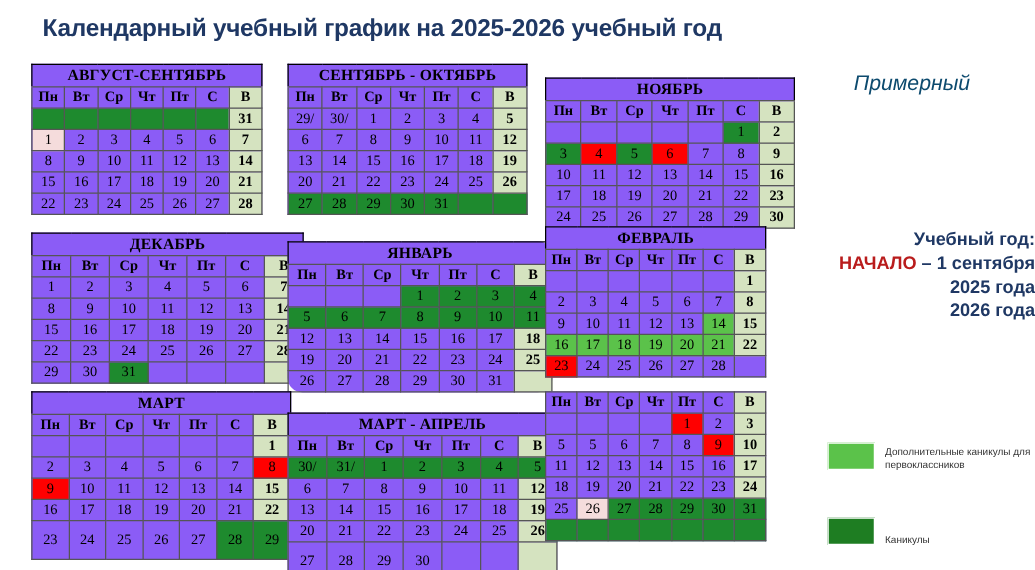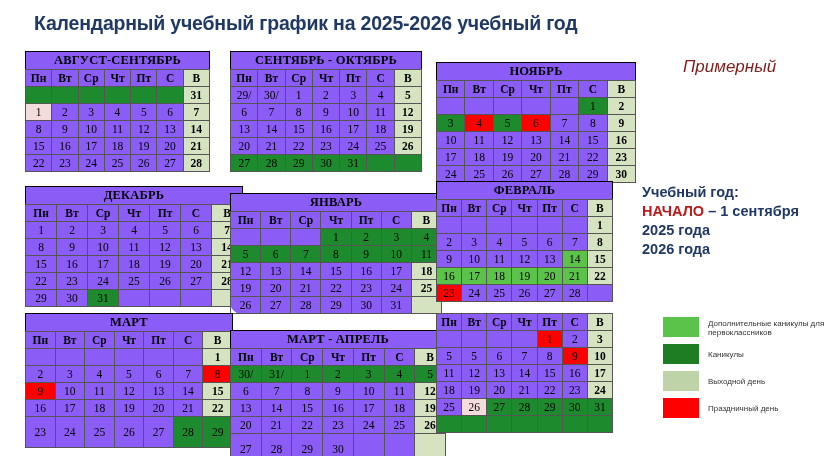--- a/index.html
+++ b/index.html
@@ -16,28 +16,29 @@
     position:absolute;left:34px;top:12px;
     font-family:"Liberation Sans", sans-serif;
     font-weight:bold;font-size:19.5px;letter-spacing:-0.2px;
     color:#1F3864;white-space:nowrap;text-align:center;
   }
 
   .primerny{
     position:absolute;left:683px;top:57px;
     font-family:"Liberation Sans", sans-serif;
     font-style:italic;font-weight:normal;font-size:17px;
-    color:#7f1d1d;white-space:nowrap;
+    color:#0c4a6e;white-space:nowrap;
   }
 
   .infoblock{
     position:absolute;left:642px;top:183px;width:186px;
     font-family:"Liberation Sans", sans-serif;
     font-weight:bold;font-size:14.5px;line-height:19px;
     color:#1F3864;
+    text-align:right;
   }
   .infoblock .red{color:#b91c1c;}
 
   
   .cal{
     position:absolute;
     border-collapse:collapse;
     background:#8b5cf6;
     table-layout:fixed;
     border:1.4px solid #000;
@@ -74,21 +75,21 @@
   .f-week{background:#D5E3C0;font-weight:bold;}    
   .f-first{background:#5BC24A;color:#1A5A12;}      
   .f-fest{background:#FF0000;color:#C00000;}       
   .f-pink{background:#F5DCDC;color:#B05050;}
 
   .tall td{height:30px;line-height:30px;}
   .topnum{vertical-align:top !important;line-height:15px;}
 
   
   .legend{position:absolute;left:662px;top:316px;width:166px;}
-  .leg-row{display:flex;align-items:center;margin-bottom:5px;height:22px;}
+  .leg-row{display:flex;align-items:flex-end;margin-bottom:5px;height:22px;margin-top:38px;}
   .leg-sw{width:36px;height:20px;flex:0 0 36px;margin-right:8px;border:0.5px solid #ffffff;}
   .leg-txt{
     font-family:"Liberation Sans", sans-serif;
     font-size:8px;line-height:9.5px;color:#333333;
     padding-top:2px;
   }
 </style>
 </head>
 <body>
 

